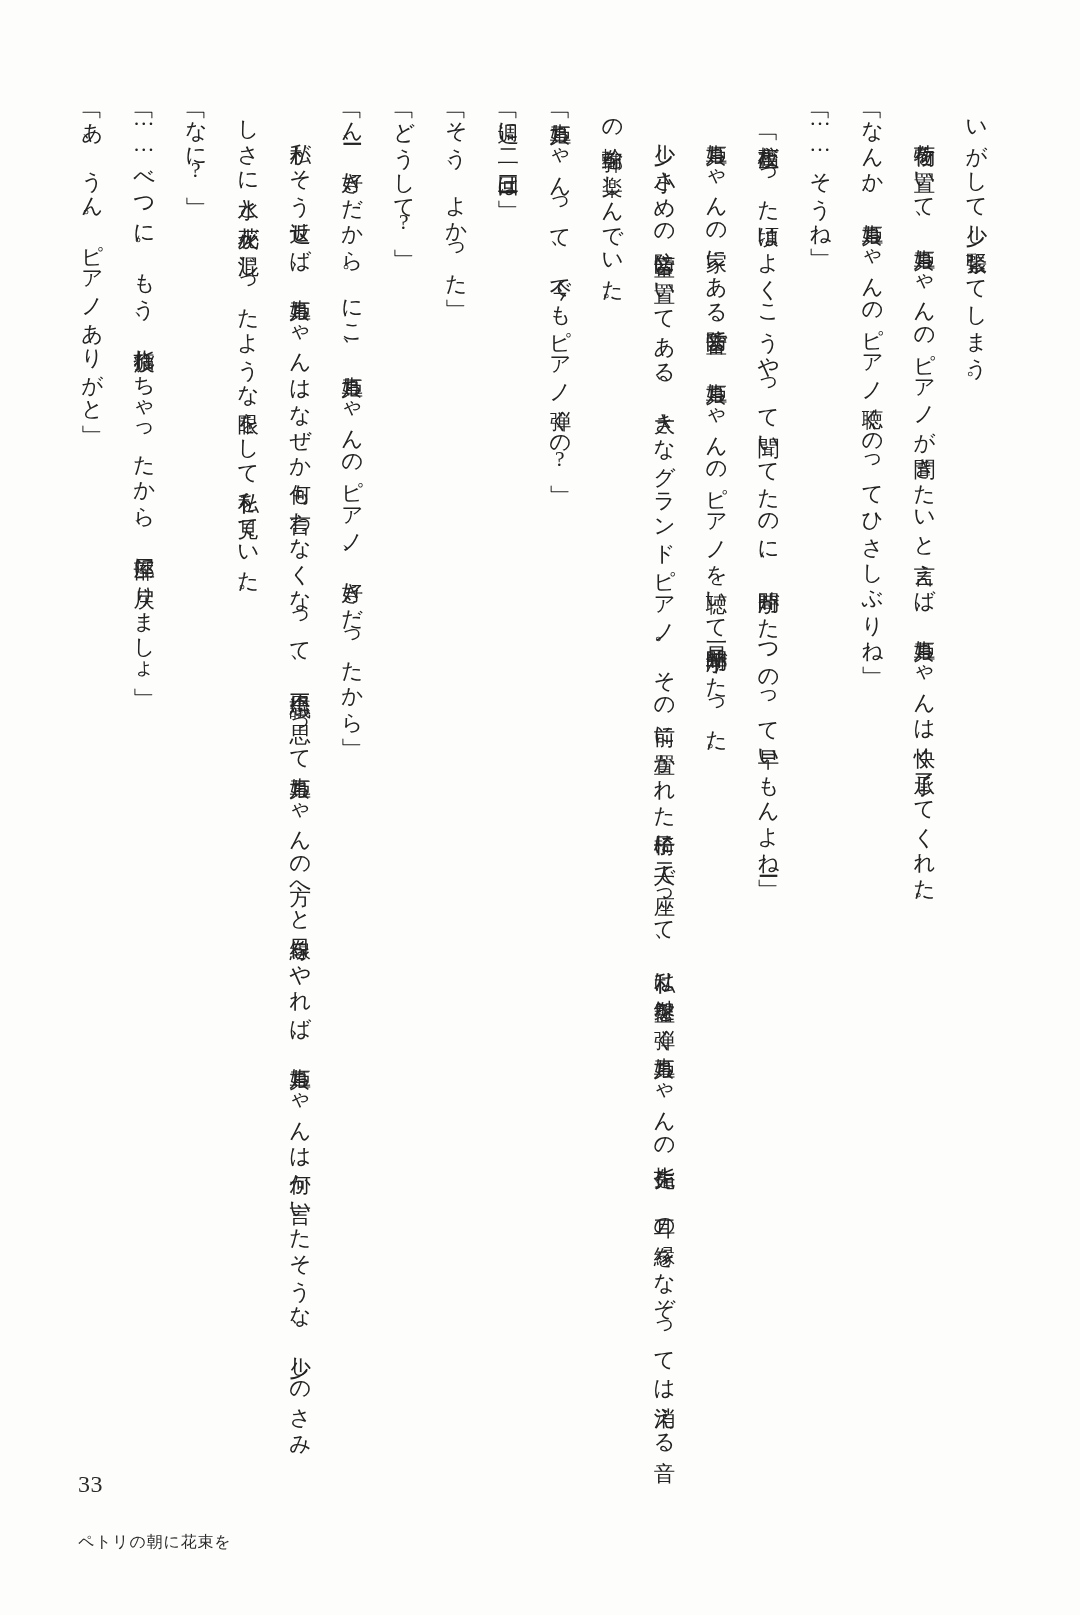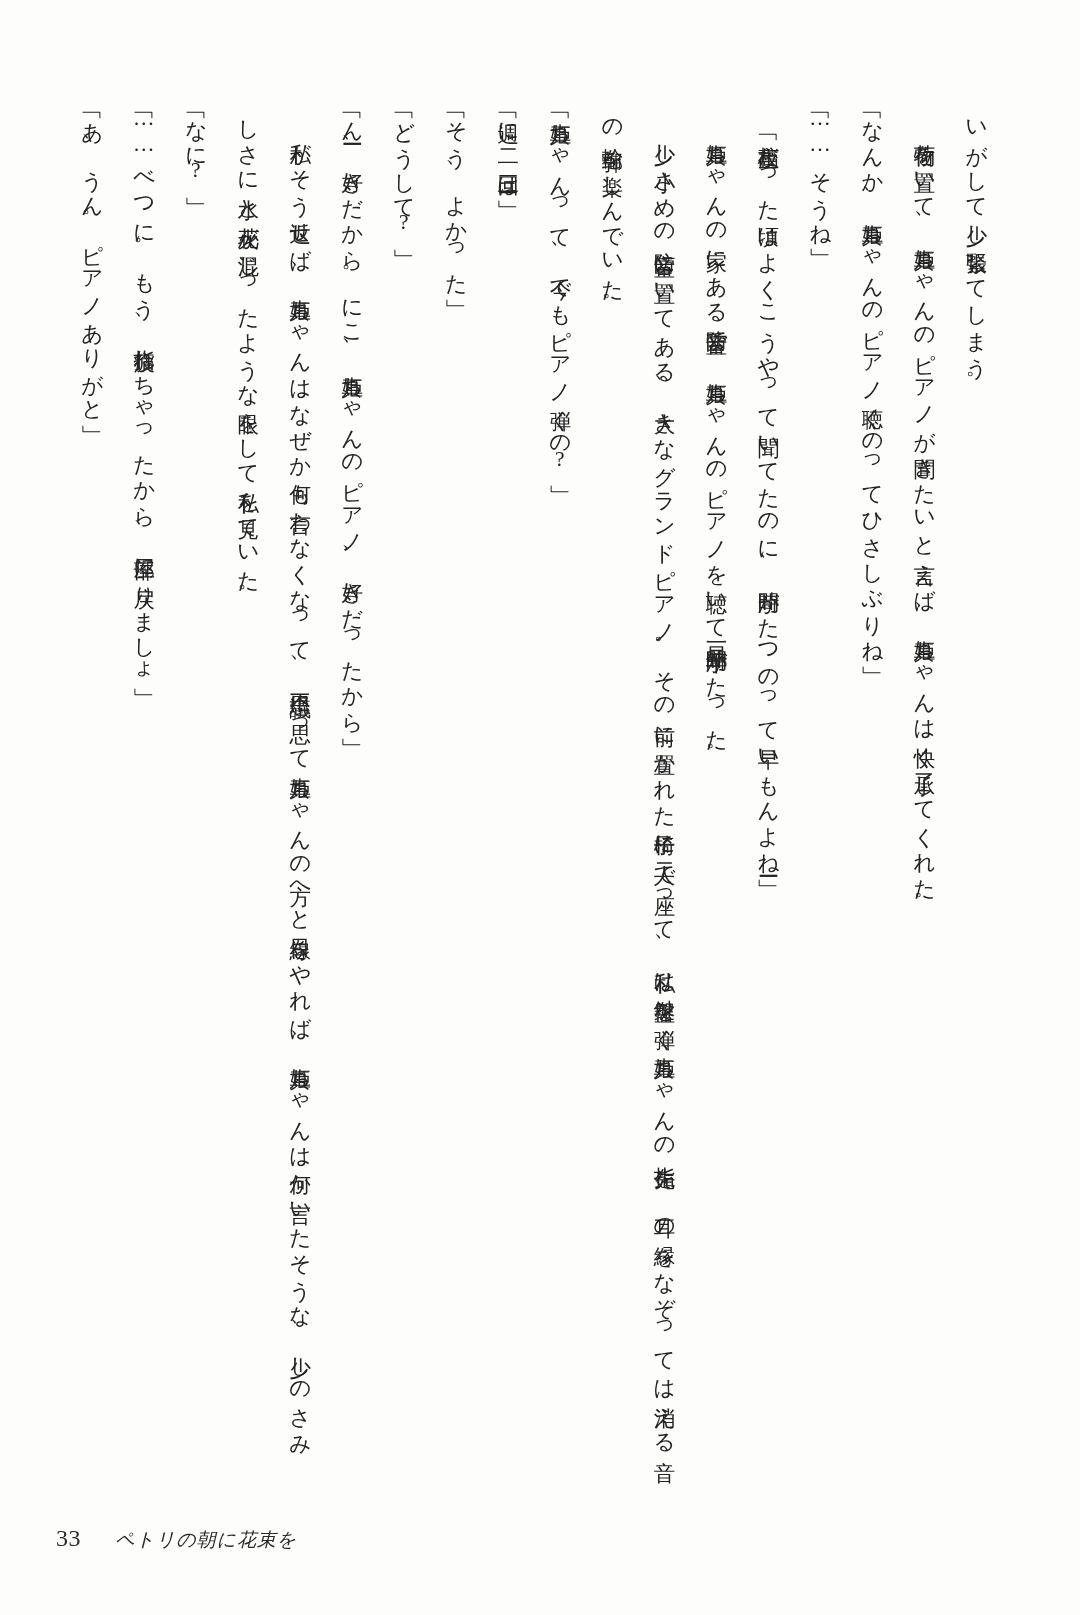--- a/index.html
+++ b/index.html
@@ -39,35 +39,35 @@
     text-indent: 0;
   }
   .text-block p.indent {
     text-indent: 1em;
   }
   .footer {
     position: absolute;
     left: 0;
     right: 0;
     bottom: 62px;
-    padding-left: 56px;
+    padding-left: 78px;
     display: flex;
     align-items: baseline;
     gap: 34px;
     color: #2a2a2a;
+    flex-direction: column;
   }
   .folio {
     font-size: 24px;
     letter-spacing: 0.02em;
     font-family: "Liberation Serif", "DejaVu Serif", serif;
   }
   .running-title {
-    font-size: 19px;
+    font-size: 16px;
     letter-spacing: 0.05em;
-    font-style: italic;
   }
 </style>
 </head>
 <body>
 
 <div class="page">
 
   <div class="text-block">
     <p>いがして少し緊張してしまう。</p>
     <p class="indent">荷物を置いて、真姫ちゃんのピアノが聞きたいと言えば、真姫ちゃんは快く了承してくれた。</p>

